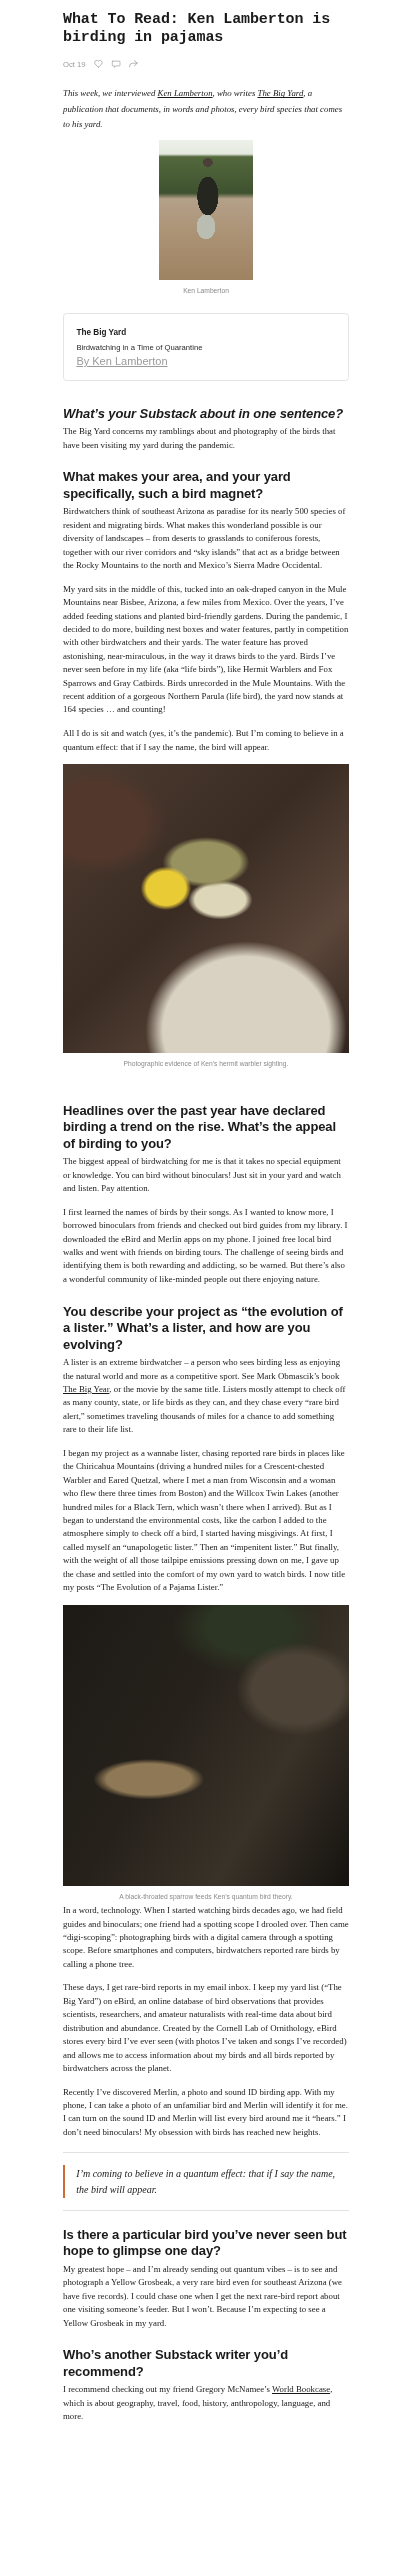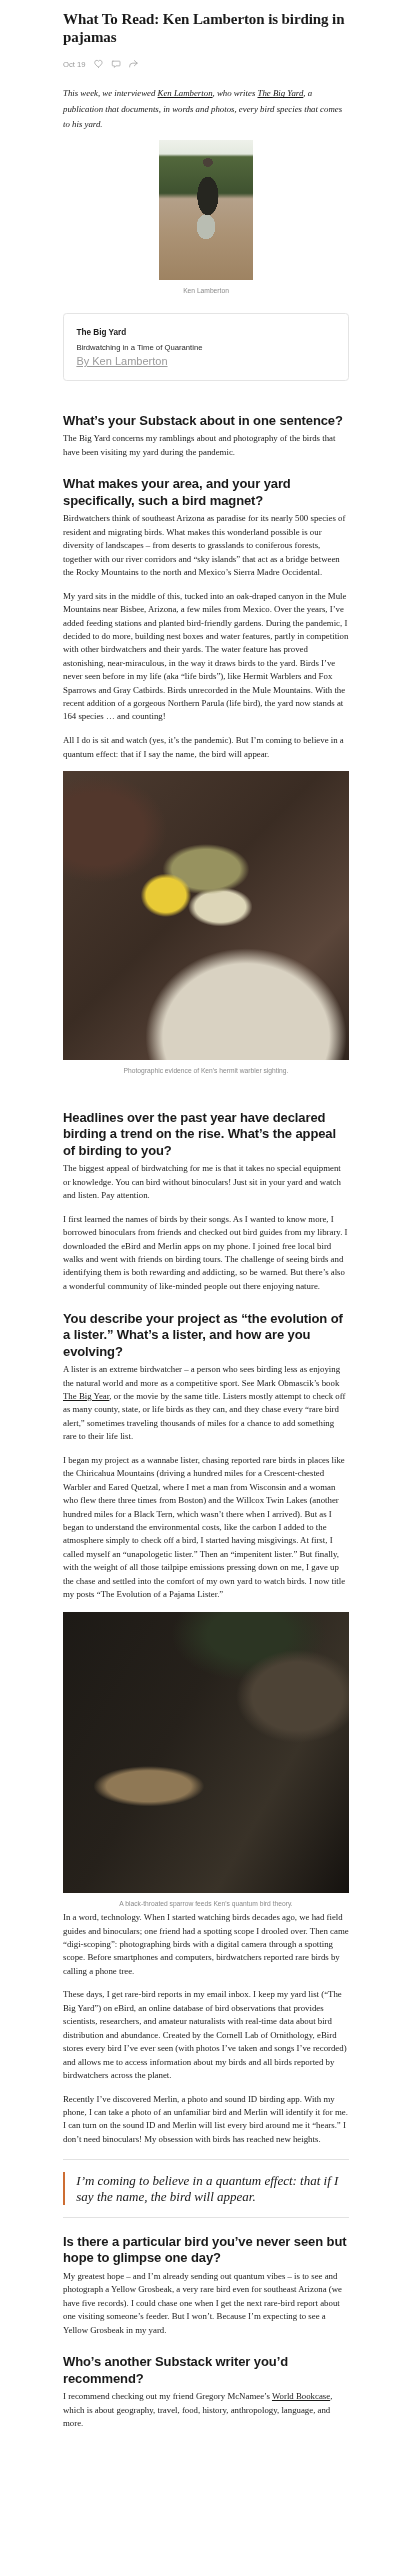--- a/index.html
+++ b/index.html
@@ -1,37 +1,37 @@
 <!DOCTYPE html>
 <html style="font-size:8.2px"><head>
 <meta charset="utf-8">
 <style>
   html,body{margin:0;padding:0;background:#ffffff;}
   .page{position:relative;width:412px;height:2883px;margin:0 auto;background:#fff;overflow:hidden;
         font-family:"Liberation Serif", serif;color:#1a1a1a;}
   .content{width:286px;margin:0 auto;padding-top:11.3px;}
 
-  h1.title{font-family:Liberation Serif, serif;font-size:15px;line-height:17.5px;font-weight:700;
+  h1.title{font-family:Liberation Mono, monospace;font-size:15px;line-height:17.5px;font-weight:700;
            letter-spacing:-0.1px;margin:0;color:#1a1a1a;}
   .meta{margin-top:10.3px;display:flex;align-items:flex-end;gap:7.2px;height:12.4px;}
   .meta .date{font-family:"Liberation Sans", sans-serif;font-size:7.7px;color:#9b9b9b;}
   .icon{display:inline-flex;align-items:center;justify-content:center;}
   .icon svg{display:block;stroke:#9b9b9b;fill:none;stroke-width:1.6;stroke-linecap:round;stroke-linejoin:round;}
 
   p.body{font-size:8.8px;line-height:13.4px;margin:10.3px 0 0;}
   p.first{margin-top:3px;}
   p.italic{font-style:italic;line-height:15.5px;font-family:Liberation Serif, serif;}
   .link{text-decoration:underline;text-underline-offset:1px;cursor:pointer;}
 
   p.intro1{margin-top:17.5px;}
   p.intro2{margin-top:6.2px;}
 
   h2.qhead{font-family:"Liberation Sans", sans-serif;font-size:13px;line-height:16.5px;font-weight:700;
            letter-spacing:-0.1px;margin:17.5px 0 0;}
-  h2.qfirst{margin-top:32px;}
+  h2.qfirst{margin-top:25px;font-style:italic;}
 
   figure{margin:10.3px 0 0;text-align:center;}
   figure.kenfig{margin-top:7.2px;}
   .cap{font-family:"Liberation Sans", sans-serif;font-size:6.7px;line-height:9.3px;color:#8a8a8a;margin-top:6.2px;}
 
   .photo{display:block;}
   .photo-ken{width:94px;height:140px;margin:0 auto;
     background:
       radial-gradient(ellipse 8.2px 7.2px at 52% 16%, #4a4038 0 60%, transparent 61%),
       radial-gradient(ellipse 17.5px 32px at 52% 40%, #262620 0 60%, transparent 61%),
@@ -59,21 +59,21 @@
            font-family:"Liberation Sans", sans-serif;cursor:pointer;}
   .pubcard .ctitle{font-size:8.2px;font-weight:700;line-height:10.3px;color:#1a1a1a;}
   .pubcard .csub{font-size:7.7px;line-height:9.8px;color:#2a2a2a;margin-top:5.2px;}
   .pubcard .cby{font-size:11px;line-height:9.3px;color:#9b9b9b;margin-top:4.1px;text-decoration:underline;}
   .pubcard.cardtop{margin-top:17.5px;}
 
   hr.divider{border:none;border-top:0.5px solid #e2e2e2;margin:12.4px 0 0;}
   hr.d1{margin-top:12.4px;}
 
   blockquote.pull{margin:12.4px 0 0;padding:1px 0 1px 11.3px;border-left:2.1px solid #cd6d33;
-      font-style:italic;font-size:13px;line-height:15.5px;}
+      font-style:italic;font-size:10px;line-height:15.5px;}
 </style>
 </head>
 <body>
 
 <div class="page">
   <div class="content">
 
     <h1 class="title">What To Read: Ken Lamberton is birding in pajamas</h1>
 
     <div class="meta">

